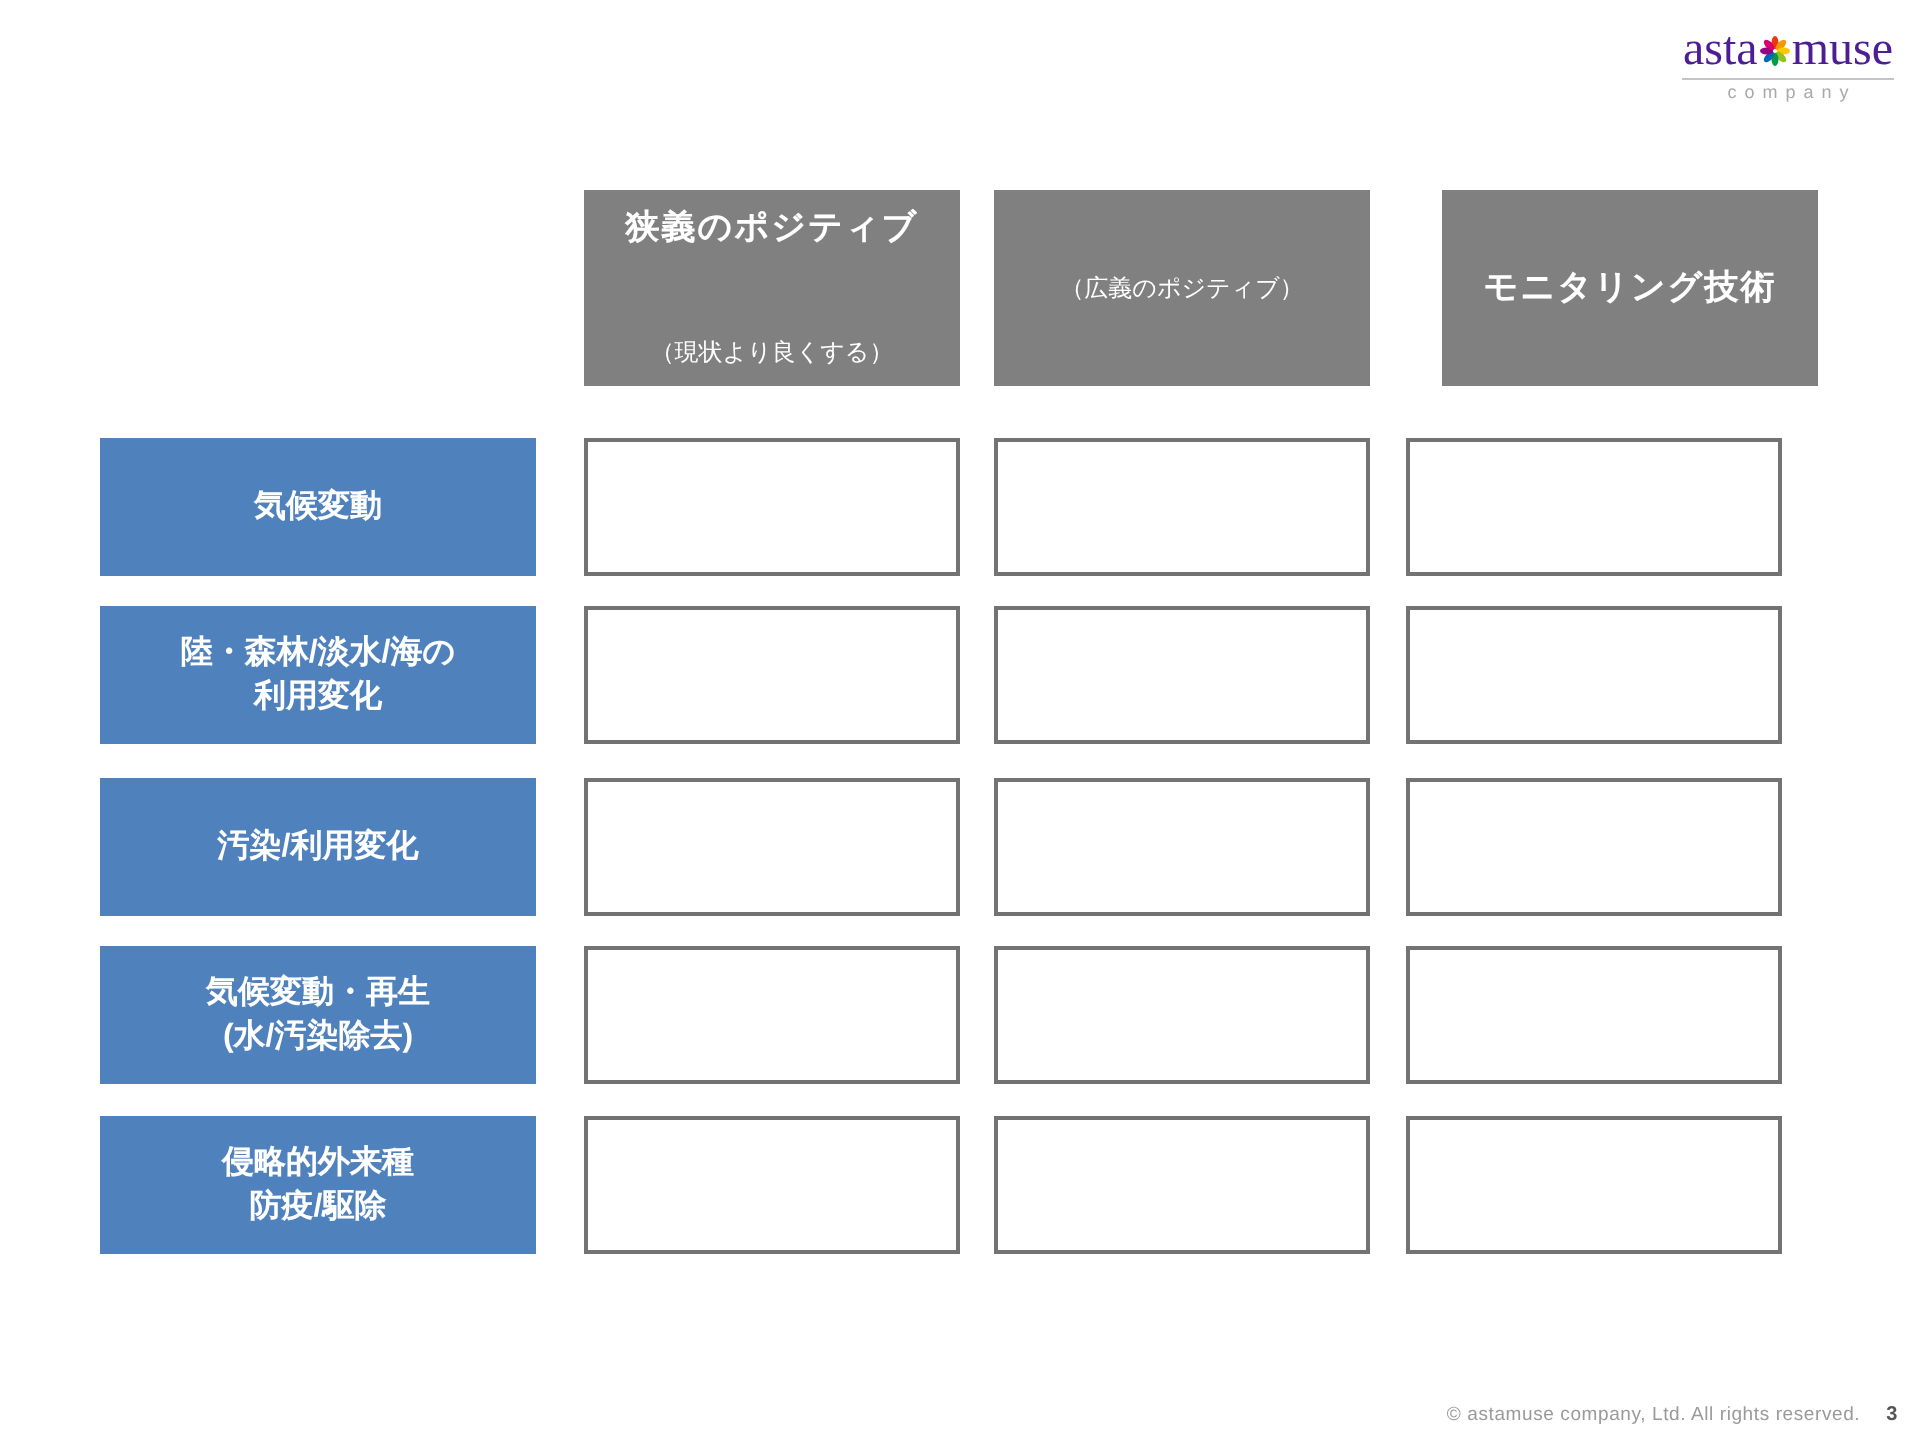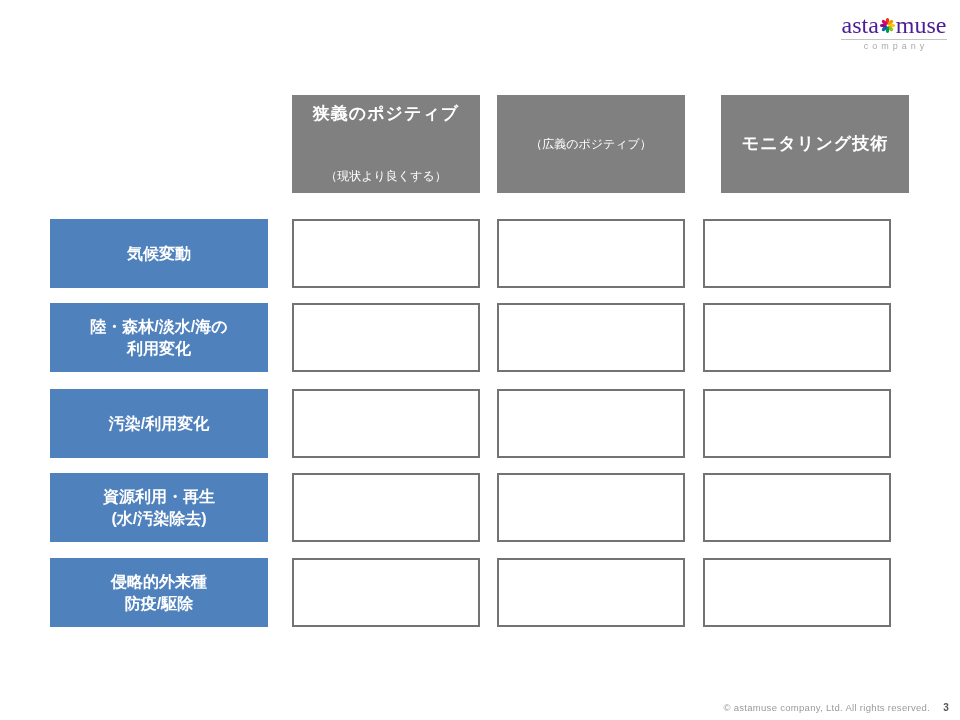--- a/index.html
+++ b/index.html
@@ -105,21 +105,21 @@
   </div>
   <div class="rowlabel r2">
     <div>陸・森林/淡水/海の</div>
     <div>利用変化</div>
   </div>
   <div class="rowlabel r3">
     <div>汚染/利用変化</div>
     <div></div>
   </div>
   <div class="rowlabel r4">
-    <div>資源利用・再生</div>
+    <div>気候変動・再生</div>
     <div>(水/汚染除去)</div>
   </div>
   <div class="rowlabel r5">
     <div>侵略的外来種</div>
     <div>防疫/駆除</div>
   </div>
 
   <div class="cell r1 cc1"></div>
   <div class="cell r1 cc2"></div>
   <div class="cell r1 cc3"></div>

